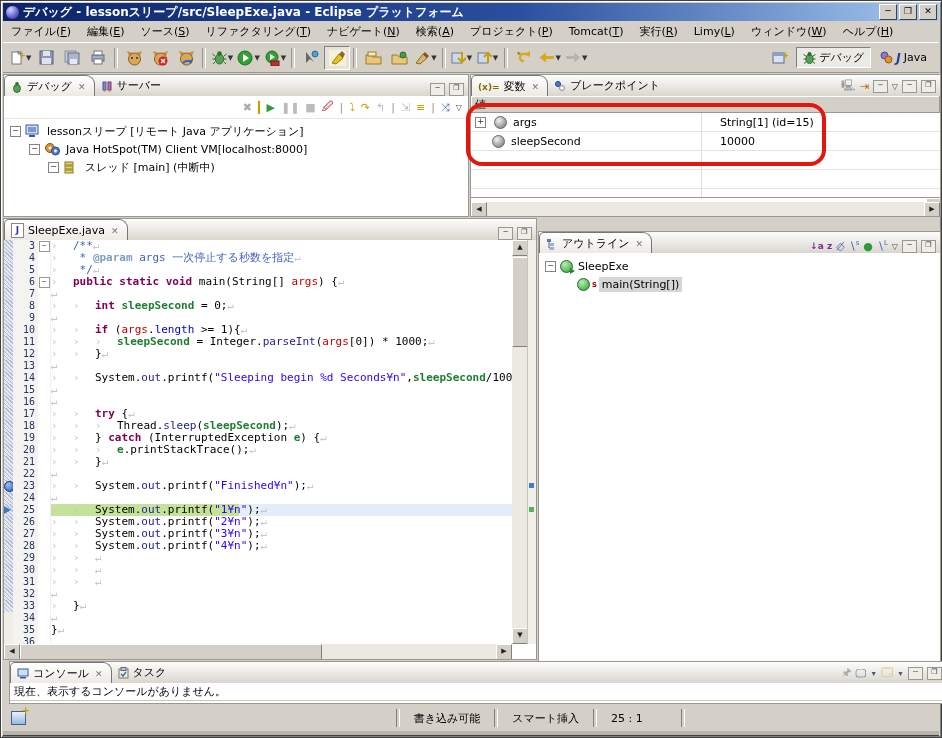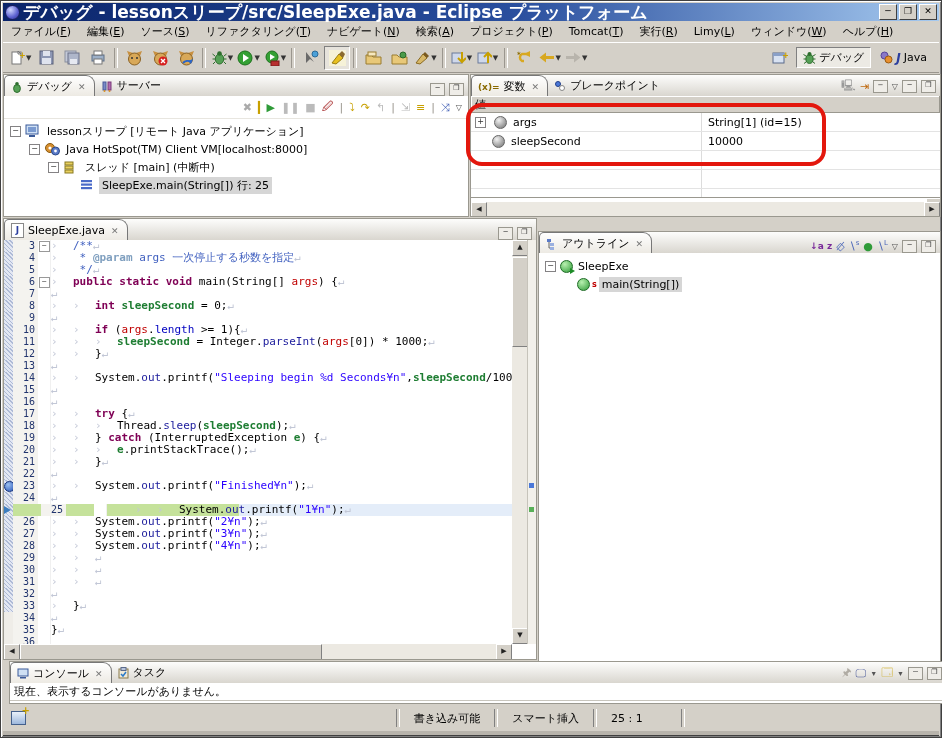--- a/index.html
+++ b/index.html
@@ -4,21 +4,21 @@
 <style>
   html,body{margin:0;padding:0;}
   body{width:942px;height:738px;position:relative;overflow:hidden;
        background:#d4d0c8;font-family:"DejaVu Sans",sans-serif;font-size:11px;color:#000;}
   .win{position:absolute;inset:0;border:1px solid #404040;
        box-shadow:inset 1px 1px 0 #ffffff, inset -1px -1px 0 #808080;}
   
   .titlebar{position:absolute;left:3px;top:3px;right:3px;height:18px;
     background:linear-gradient(90deg,#0a246a 0%,#2a4f9e 55%,#a6caf0 100%);
     color:#fff;font-weight:bold;display:flex;align-items:center;padding:0 2px;}
-  .titlebar .ttext{flex:1;white-space:nowrap;overflow:hidden;font-size:17px;padding-left:3px;}
+  .titlebar .ttext{flex:1;white-space:nowrap;overflow:hidden;font-size:12px;padding-left:3px;}
   .winbtn{width:16px;height:14px;margin-left:2px;background:#d4d0c8;
     border:1px solid;border-color:#fff #404040 #404040 #fff;
     font-size:9px;line-height:12px;text-align:center;color:#000;font-weight:bold;}
   .appicon{width:13px;height:13px;border-radius:50%;
     background:radial-gradient(circle at 35% 30%,#cfd6ff,#5a5fd0 60%,#2a2e86);border:1px solid #1a1d5e;}
   
   .menubar{position:absolute;left:3px;top:22px;right:3px;height:19px;display:flex;align-items:center;background:#d4d0c8;}
   .menu-item{padding:2px 8px;white-space:nowrap;}
   .menu-item u{text-decoration:underline;}
   
@@ -56,21 +56,21 @@
     font-size:8px;line-height:7px;text-align:center;color:#333;margin-right:4px;}
   .tlabel{padding:1px 3px;}
   .tlabel.sel{background:#d6d6d6;}
   .ticon{width:16px;height:14px;flex:none;margin-right:3px;position:relative;}
   
   .varhead{display:flex;height:16px;background:#d4d0c8;border-bottom:1px solid #9a988f;}
   .varhead .hc{padding:1px 4px;border-right:1px solid #9a988f;
     box-shadow:inset 1px 1px 0 #fff;}
   .vrow{height:18px;display:flex;align-items:center;border-bottom:1px solid #e3e3e3;position:relative;}
   .vname{width:230px;display:flex;align-items:center;padding-left:4px;box-sizing:border-box;}
-  .vval{flex:1;padding-left:6px;border-left:1px solid #dcdcdc;align-self:stretch;display:flex;align-items:center;}
+  .vval{flex:1;padding-left:18px;border-left:1px solid #dcdcdc;align-self:stretch;display:flex;align-items:center;}
   .sphere{width:11px;height:11px;border-radius:50%;flex:none;margin:0 6px 0 4px;
     background:radial-gradient(circle at 35% 30%,#f2f2f2,#8f8f8f 75%);border:1px solid #666;}
   .vgrid{border-left:1px solid #dcdcdc;position:absolute;top:0;bottom:0;left:230px;}
   .detail{position:absolute;left:0;right:0;background:#fff;border-top:1px solid #9a988f;}
   .tinybar{position:absolute;right:0;top:0;width:14px;}
   .tinybtn{width:13px;height:11px;border:1px solid;border-color:#fff #808080 #808080 #fff;
     background:#d4d0c8;font-size:6px;line-height:9px;text-align:center;color:#888;}
   .hscroll{position:absolute;left:0;right:0;bottom:0;height:14px;background:#ece9e2;display:flex;}
   .sbtn{width:14px;height:14px;flex:none;background:#d4d0c8;border:1px solid;
     border-color:#fff #808080 #808080 #fff;font-size:7px;line-height:12px;text-align:center;color:#222;}
@@ -82,21 +82,21 @@
   .codewrap{position:absolute;left:0;top:0;right:24px;bottom:15px;background:#fff;overflow:hidden;
     font-family:"DejaVu Sans Mono",monospace;font-size:11px;}
   .cl{height:12px;line-height:12px;display:flex;white-space:pre;position:relative;}
   .cl .qd{width:9px;flex:none;position:relative;
      background:repeating-linear-gradient(45deg,#aebad6 0 1px,#e3e7f2 1px 3px);}
   .cl.noqd .qd{background:#efede8;}
   .cl .num{width:22px;flex:none;text-align:right;padding-right:3px;color:#22356e;font-size:10px;
      background:#f4f3ef;position:relative;z-index:1;}
   .cl .fold{width:12px;flex:none;position:relative;background:#ffffff;border-right:1px solid #f0f0f0;}
   .cl .code{flex:1;position:relative;z-index:1;}
-  .cl.cur{background:#e4edf9;gap:28px;}
+  .cl.cur{background:#e4edf9;}
   .cl.cur::before{content:"";position:absolute;left:9px;top:0;bottom:0;width:226px;background:#c5e29b;}
   .foldbox{position:absolute;left:1px;top:1px;width:9px;height:9px;border:1px solid #999;background:#fff;
      font-size:8px;line-height:7px;text-align:center;color:#555;}
   .bp{position:absolute;left:0;top:1px;width:9px;height:9px;border-radius:50%;
      background:radial-gradient(circle at 35% 30%,#9cc0f0,#2a56b8);border:1px solid #16347e;}
   .ip{position:absolute;left:0;top:2px;width:0;height:0;border-left:7px solid #3d7dbf;
      border-top:4px solid transparent;border-bottom:4px solid transparent;}
   .tk-t{display:inline-block;width:22px;color:#c2c7d6;}
   .tk-r{color:#c2c7d6;}
   .tk-d{color:#3f5fbf;}
@@ -409,31 +409,20 @@
         <div class="tree-row" style="padding-left: 44px;">
           <span class="expander">−</span>
           <span class="ticon">
             <svg width="14" height="14">
               <rect x="2" y="2" width="8" height="3" fill="#e8d060" stroke="#8a7a20"></rect>
               <rect x="2" y="6" width="8" height="3" fill="#e8d060" stroke="#8a7a20"></rect>
               <rect x="2" y="10" width="8" height="3" fill="#e8d060" stroke="#8a7a20"></rect>
             </svg>
           </span>
           <span class="tlabel">スレッド [main] (中断中)</span>
-        </div>
-        <div class="tree-row" style="padding-left: 63px;">
-          <span style="width: 13px; flex: 0 0 auto;"></span>
-          <span class="ticon">
-            <svg width="14" height="12">
-              <rect x="1" y="2" width="11" height="2.2" fill="#4a6ac8"></rect>
-              <rect x="1" y="5.5" width="11" height="2.2" fill="#4a6ac8"></rect>
-              <rect x="1" y="9" width="11" height="2.2" fill="#4a6ac8"></rect>
-            </svg>
-          </span>
-          <span class="tlabel sel">SleepExe.main(String[]) 行: 25</span>
         </div>
       </div>
   </div>
 </div>
 
 <div class="panel" style="left:470px;top:74px;width:469px;height:141px;">
   <div class="tabrow">
     <div class="vtab sel">
       <span style="font-size:9px;color:#8a6a00;font-weight:bold;">(x)=</span>
       <span>変数</span>

